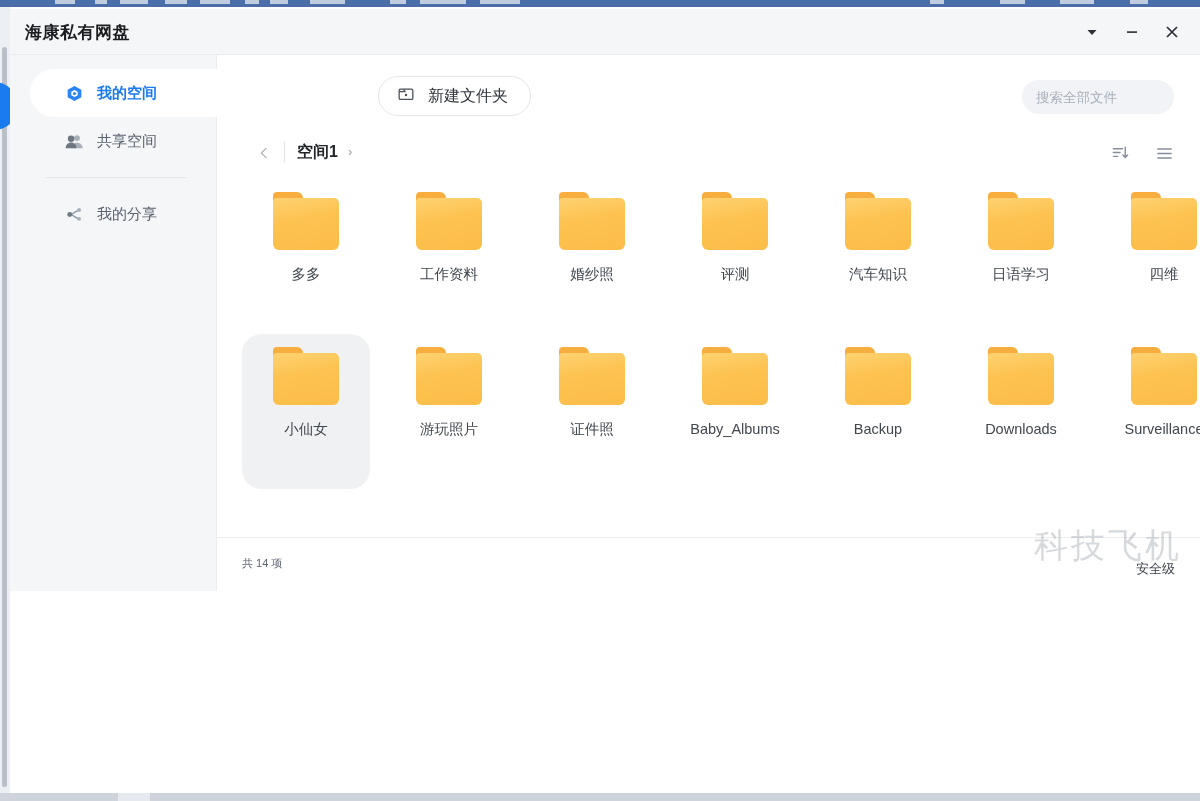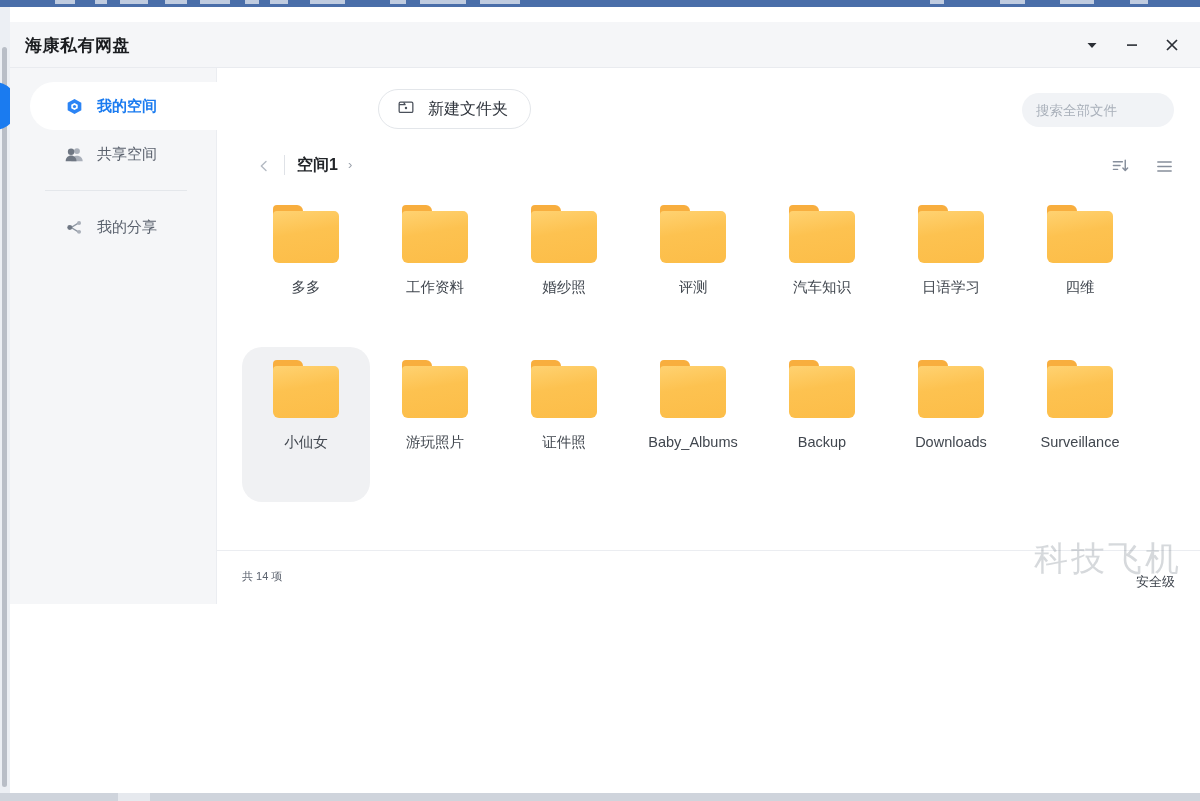--- a/index.html
+++ b/index.html
@@ -34,21 +34,21 @@
   .desktop-bottom-strip {
     position: absolute; left: 0; bottom: 0; width: 1200px; height: 8px;
     background: #e6e9ee;
   }
   .desktop-bottom-strip .seg {
     position: absolute; bottom: 0; height: 8px; background: #cfd4dc;
   }
 
   
   .window {
-    position: absolute; left: 10px; top: 22px;
+    position: absolute; left: 10px; top: 9px;
     width: 1190px; height: 582px;
     background: #000000;
     overflow: hidden;
   }
 
   
   .titlebar {
     position: absolute; left: 0; top: 0; width: 1190px; height: 46px;
     background: #f5f6f8;
     border-bottom: 1px solid #e9ebef;
@@ -189,21 +189,21 @@
     color: #868e9b; cursor: default;
   }
 
   
   .grid {
     position: absolute; left: 25px; top: 124px;
     width: 940px; height: 560px;
     display: grid;
     grid-template-columns: repeat(7, 128px);
     grid-auto-rows: 155px;
-    column-gap: 1px;
+    column-gap: 15px;
     align-content: start;
   }
   .cell {
     width: 128px; height: 155px;
     display: flex; flex-direction: column; align-items: center;
     padding-top: 13px;
     cursor: default;
   }
   .cell.selected { background: #f0f1f3; border-radius: 20px; }
   .folder {

